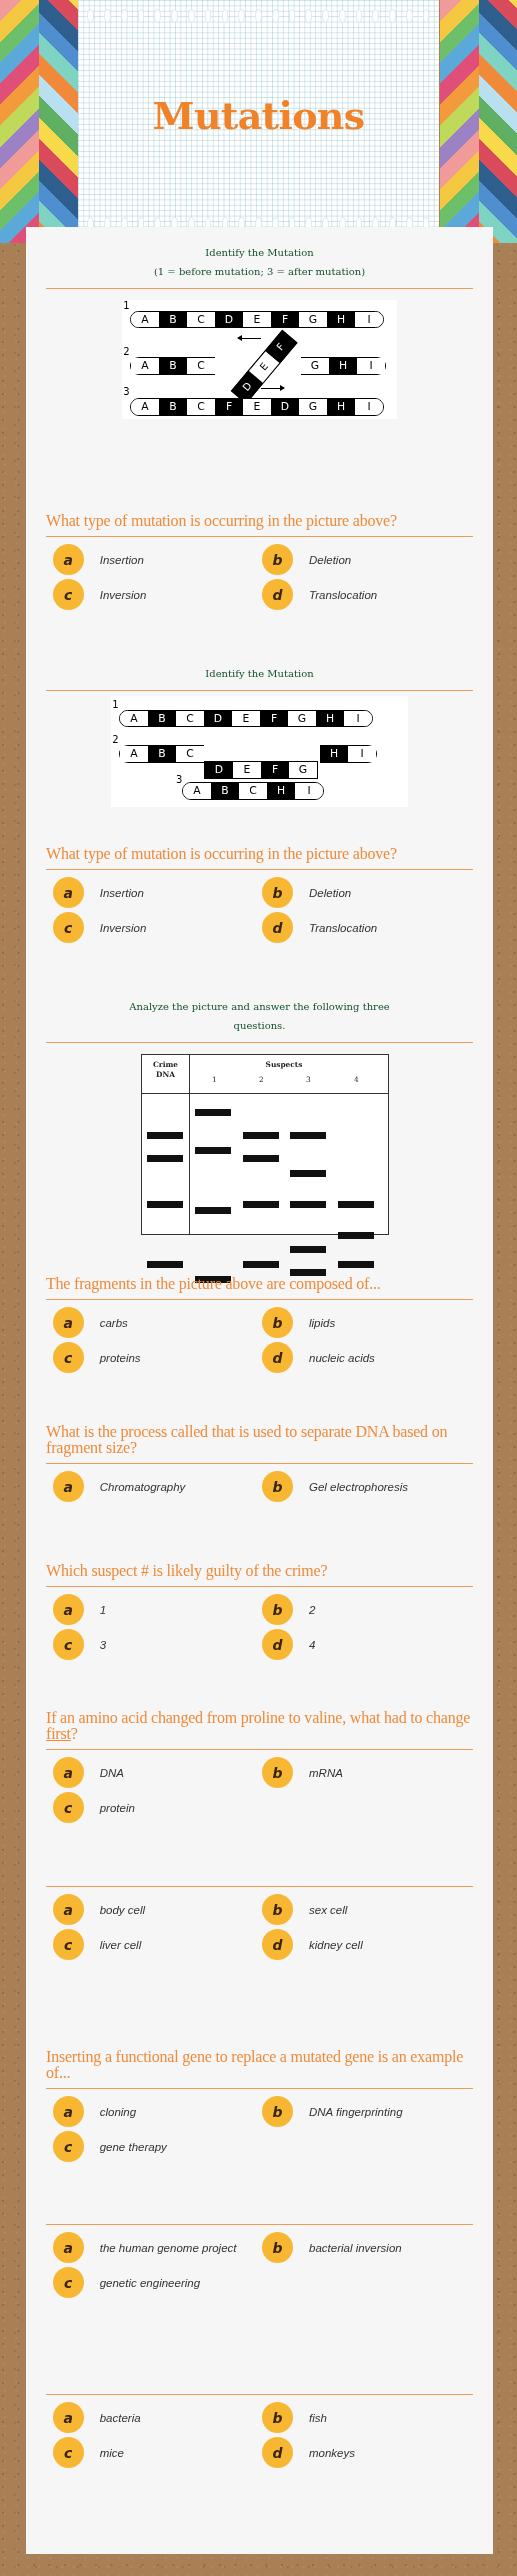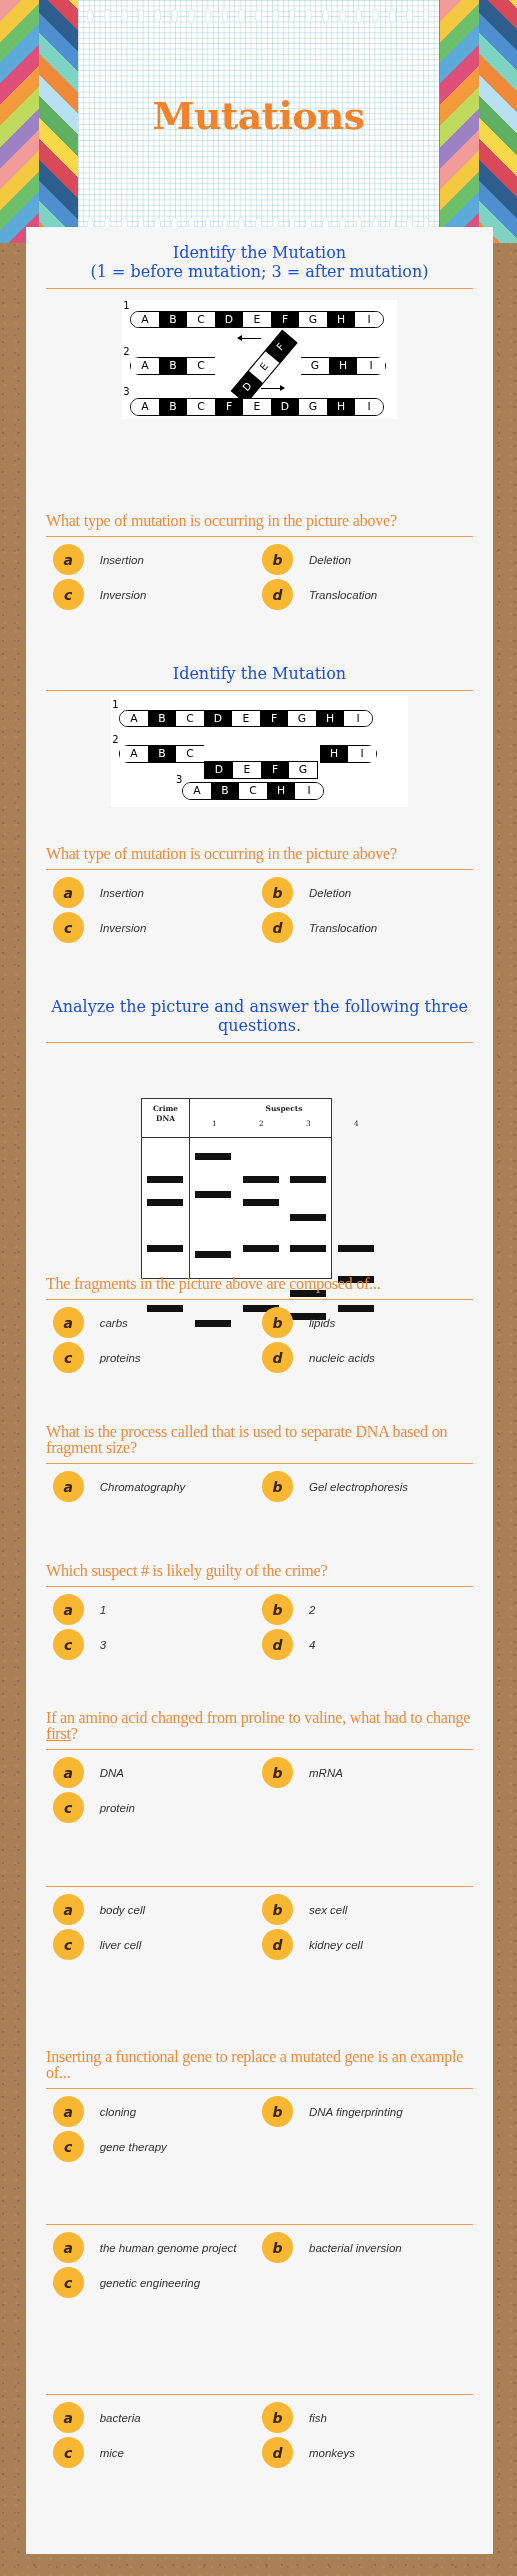--- a/index.html
+++ b/index.html
@@ -58,22 +58,22 @@
   }
 
   
   .card {
     position: absolute; left: 26px; top: 227px; width: 467px; height: 2327px;
     background: #f6f6f6;
   }
   .section { position: absolute; left: 0; width: 467px; padding: 0 20px; }
   .sec-title {
     font-family: "DejaVu Serif", serif;
-    color: #1d4ed8;
-    font-size: 16px;
+    color: #14532d;
+    font-size: 10px;
     line-height: 19px;
     text-align: center;
   }
   .q-title {
     font-family: Liberation Serif, serif;
     color: #ee8a3a;
     font-size: 16px;
     line-height: 16px;
     text-align: left;
     letter-spacing: -0.2px;
@@ -329,21 +329,21 @@
           <div class="label">Translocation</div>
         </div>
     </div>
   </div>
 
   <div class="section" style="top:770px;">
     <div class="sec-title">Analyze the picture and answer the following three</div>
     <div class="sec-title">questions.</div>
     <div class="rule"></div>
   </div>
-  <div class="gel" style="left:115px; top:827px; width:191px; height:181px;margin-top:44px;">
+  <div class="gel" style="left:115px; top:827px; width:248px; height:181px;">
     <div class="divider-v"></div>
     <div class="divider-h"></div>
     <div class="hdr" style="left:0; top:5.4px; width:47px;"><span>Crime</span><br><span>DNA</span></div>
     <div class="hdr" style="left:47px; top:5.4px; width:190px;">Suspects</div>
     <div class="lane-num" style="left:70px; top:20px;">1</div>
     <div class="lane-num" style="left:117px; top:20px;">2</div>
     <div class="lane-num" style="left:164px; top:20px;">3</div>
     <div class="lane-num" style="left:212px; top:20px;">4</div>
 
     <div class="bandbar" style="left:5.4px; top:77px;"></div>

